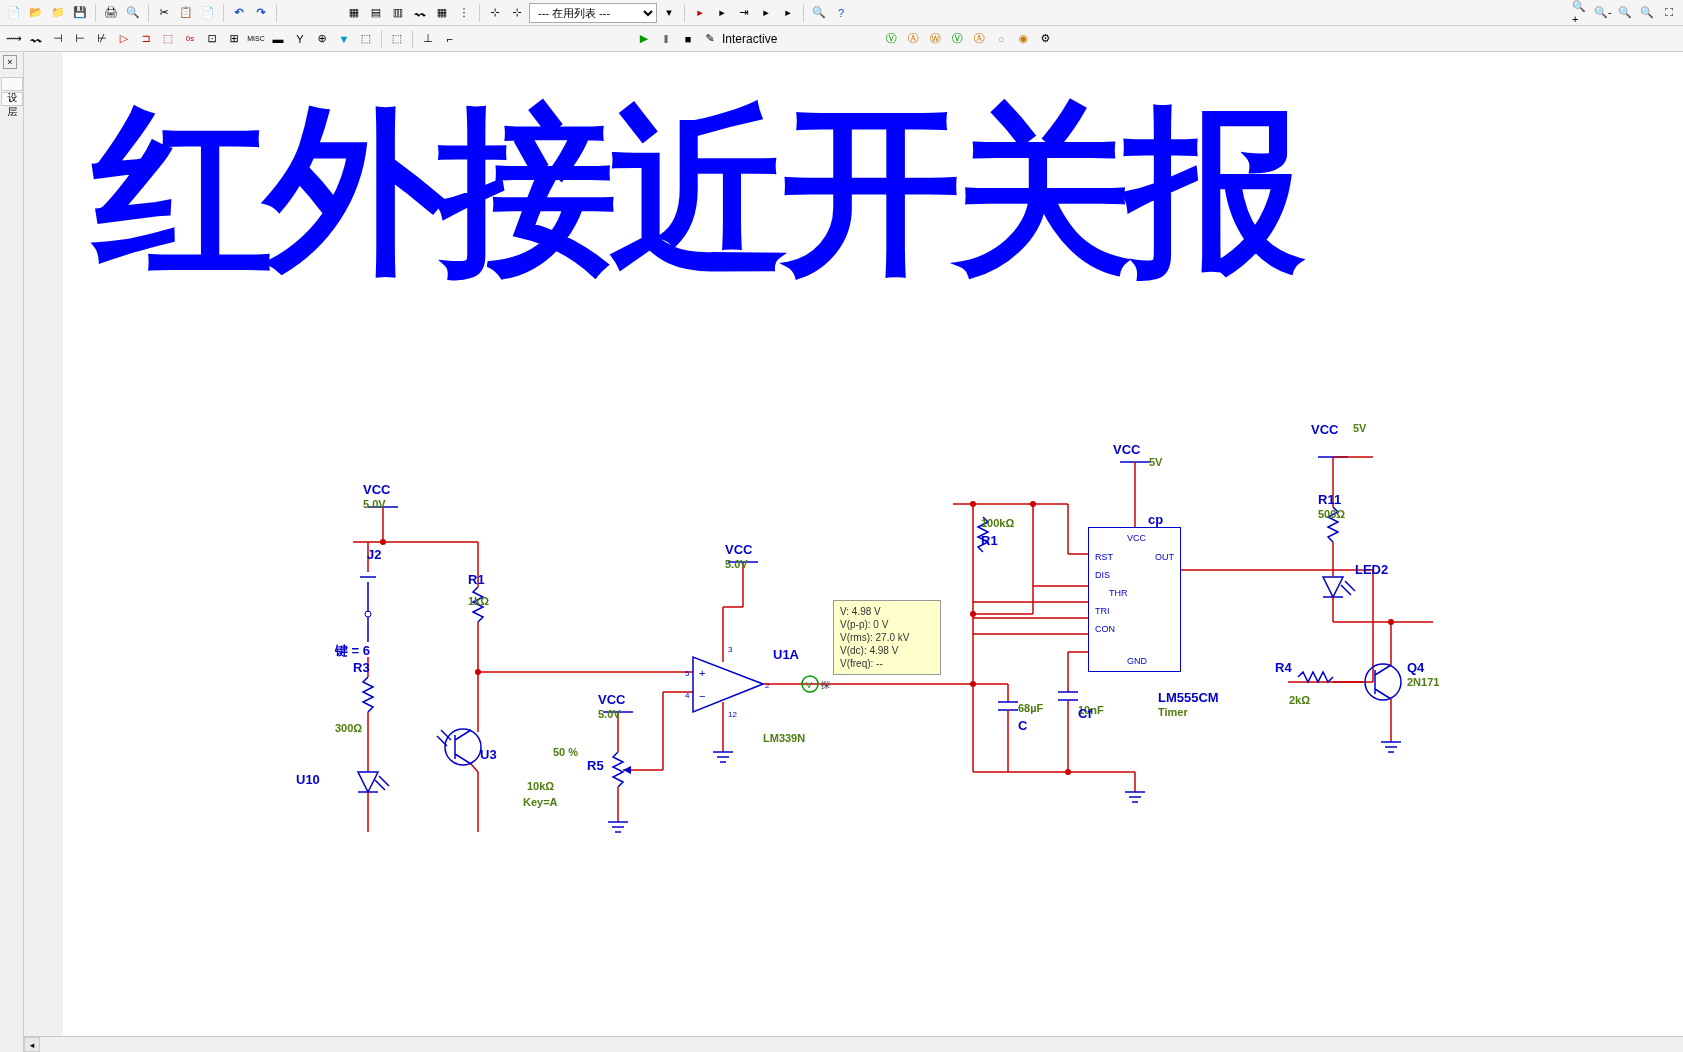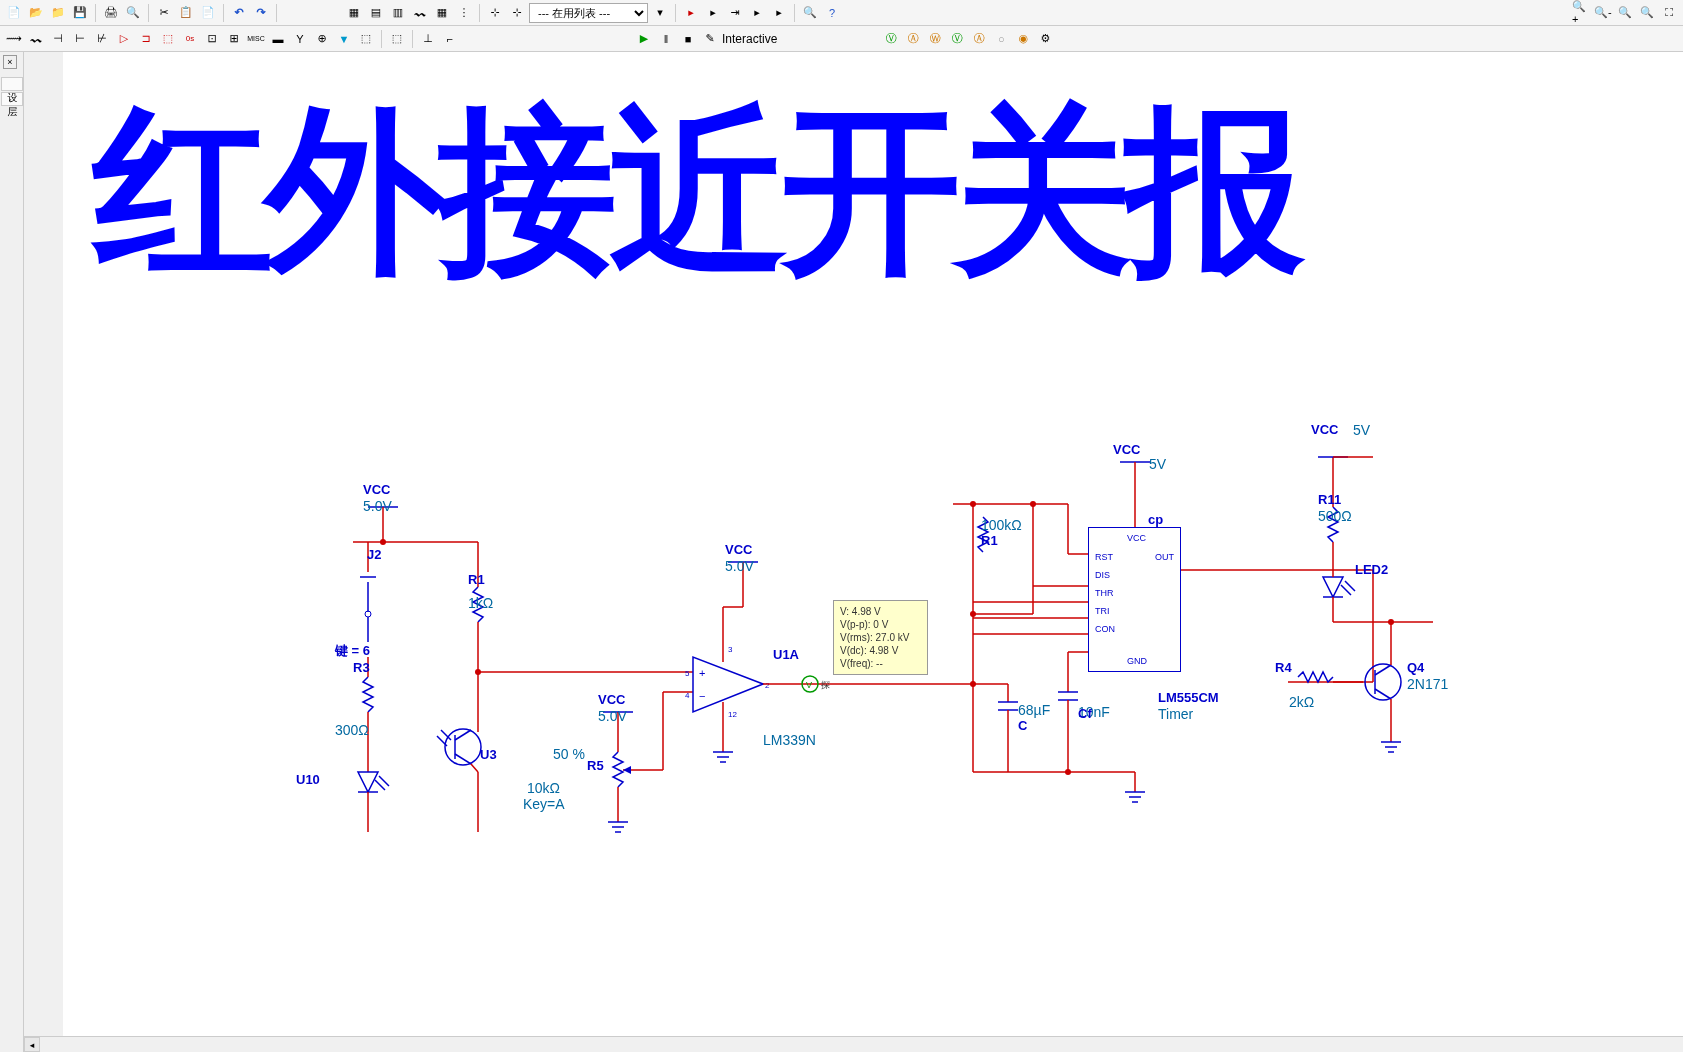--- a/index.html
+++ b/index.html
@@ -111,23 +111,23 @@
 }
 .comp-label {
   position: absolute;
   font-size: 13px;
   font-weight: bold;
   color: #0000cc;
   font-family: Arial, sans-serif;
 }
 .comp-value {
   position: absolute;
-  font-size: 14px;
-  font-weight: normal;
-  color: #0369a1;
+  font-size: 11px;
+  font-weight: bold;
+  color: #4d7c0f;
   font-family: Arial, sans-serif;
 }
 .tooltip-box {
   position: absolute;
   background: #ffffcc;
   border: 1px solid #999;
   padding: 4px 6px;
   font-size: 10px;
   font-family: Arial, sans-serif;
   line-height: 1.3;
@@ -190,21 +190,21 @@
   <span style="width:60px"></span>
   <span class="tb-btn">▦</span>
   <span class="tb-btn">▤</span>
   <span class="tb-btn">▥</span>
   <span class="tb-btn">〰</span>
   <span class="tb-btn">▦</span>
   <span class="tb-btn">⋮</span>
   <span class="tb-sep"></span>
   <span class="tb-btn">⊹</span>
   <span class="tb-btn">⊹</span>
-  <select class="tb-select" style="width:119px">
+  <select class="tb-select" style="width:128px">
     <option>--- 在用列表 ---</option>
   </select>
   <span class="tb-btn">▾</span>
   <span class="tb-sep"></span>
   <span class="tb-btn" style="color:#cc0000">▸</span>
   <span class="tb-btn">▸</span>
   <span class="tb-btn">⇥</span>
   <span class="tb-btn">▸</span>
   <span class="tb-btn">▸</span>
   <span class="tb-sep"></span>
@@ -420,21 +420,21 @@
 
     <line class="wire-blue" x1="1255" y1="405" x2="1285" y2="405"></line>
     <line class="wire-red" x1="1270" y1="405" x2="1310" y2="405"></line>
   </svg>
 
   <div class="chip-box" style="left:1025px;top:475px;width:93px;height:145px">
     <div class="chip-pin-label" style="top:5px;left:38px">VCC</div>
     <div class="chip-pin-label" style="top:24px;left:6px">RST</div>
     <div class="chip-pin-label" style="top:24px;right:6px">OUT</div>
     <div class="chip-pin-label" style="top:42px;left:6px">DIS</div>
-    <div class="chip-pin-label" style="top:60px;left:6px">THR</div>
+    <div class="chip-pin-label" style="top:60px;left:20px">THR</div>
     <div class="chip-pin-label" style="top:78px;left:6px">TRI</div>
     <div class="chip-pin-label" style="top:96px;left:6px">CON</div>
     <div class="chip-pin-label" style="bottom:5px;left:38px">GND</div>
   </div>
 
   <div class="comp-label" style="left:300px;top:430px">VCC</div>
   <div class="comp-value" style="left:300px;top:446px">5.0V</div>
 
   <div class="comp-label" style="left:304px;top:495px">J2</div>
   <div class="comp-label" style="left:272px;top:590px">键 = 6</div>
@@ -477,21 +477,21 @@
   <div class="comp-value" style="left:1226px;top:642px">2kΩ</div>
 
   <div class="comp-label" style="left:1248px;top:370px">VCC</div>
   <div class="comp-value" style="left:1290px;top:370px">5V</div>
   <div class="comp-label" style="left:1255px;top:440px">R11</div>
   <div class="comp-value" style="left:1255px;top:456px">500Ω</div>
   <div class="comp-label" style="left:1292px;top:510px">LED2</div>
   <div class="comp-label" style="left:1344px;top:608px">Q4</div>
   <div class="comp-value" style="left:1344px;top:624px">2N171</div>
 
-  <div class="tooltip-box" style="left:770px;top:548px;width:95px">
+  <div class="tooltip-box" style="left:770px;top:548px;width:108px">
     <div>V: 4.98 V</div>
     <div>V(p-p): 0 V</div>
     <div>V(rms): 27.0 kV</div>
     <div>V(dc): 4.98 V</div>
     <div>V(freq): --</div>
   </div>
 </div>
 
 <div class="scrollbar-h">
   <span class="scroll-arrow">◂</span>

